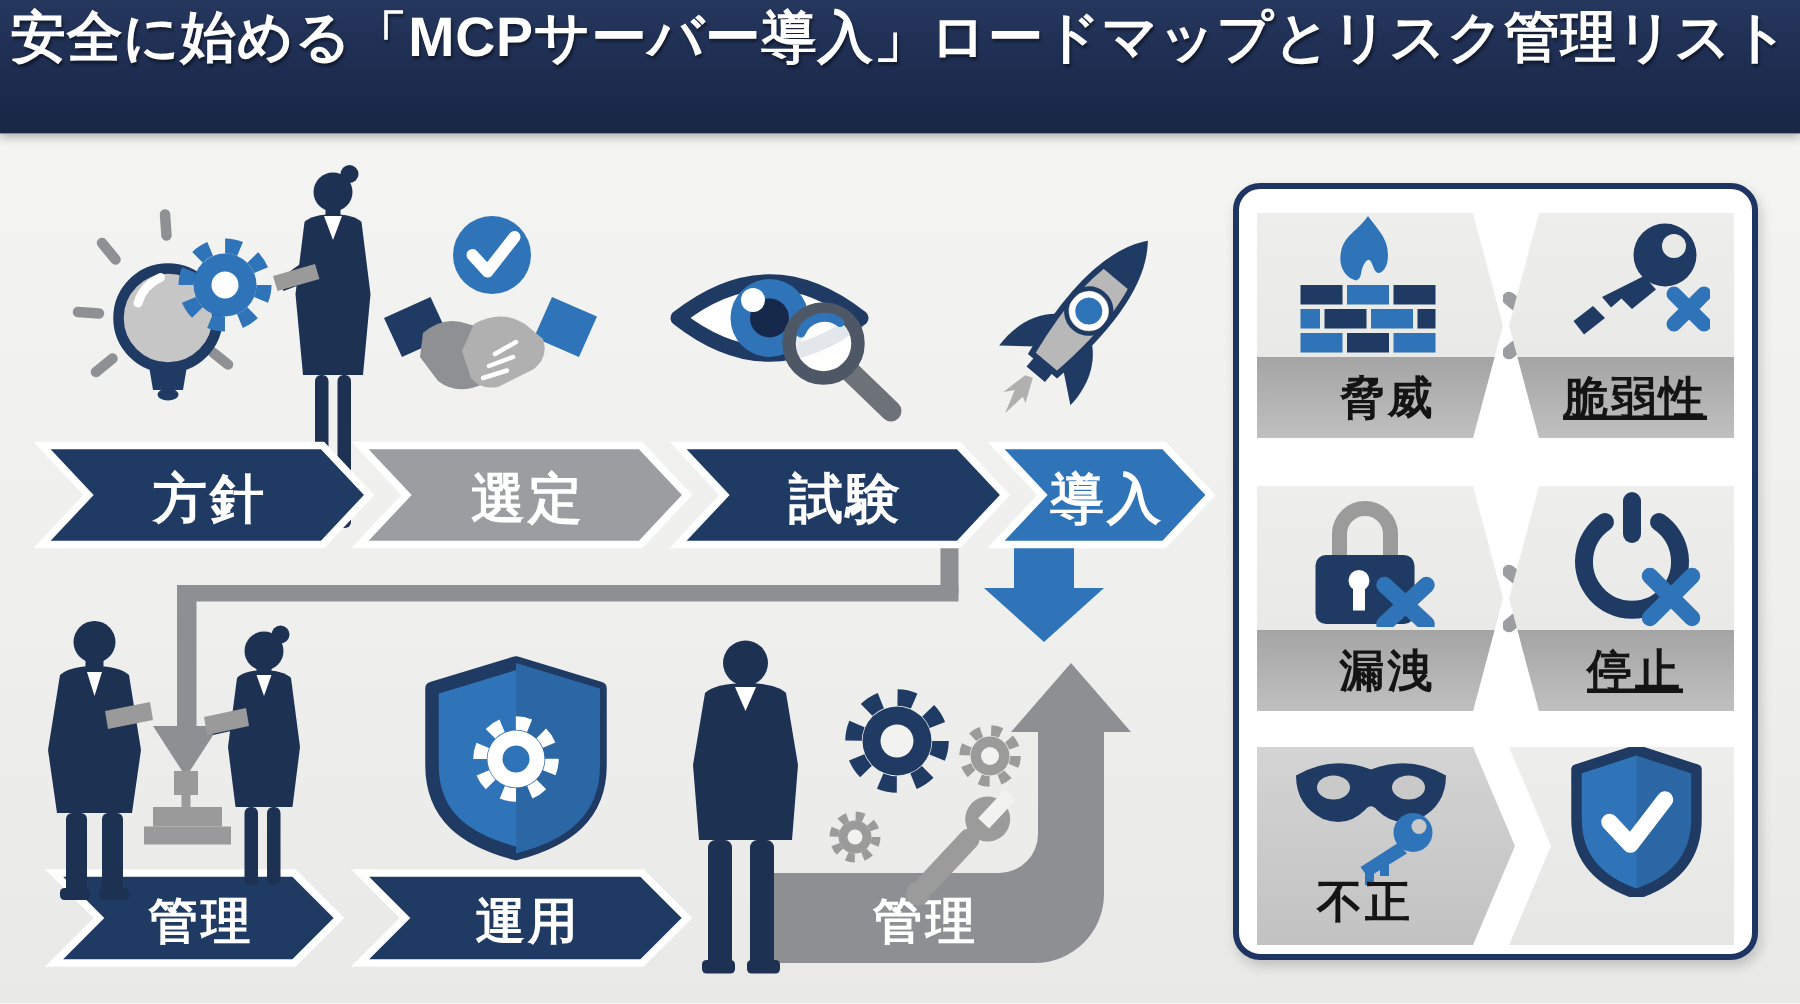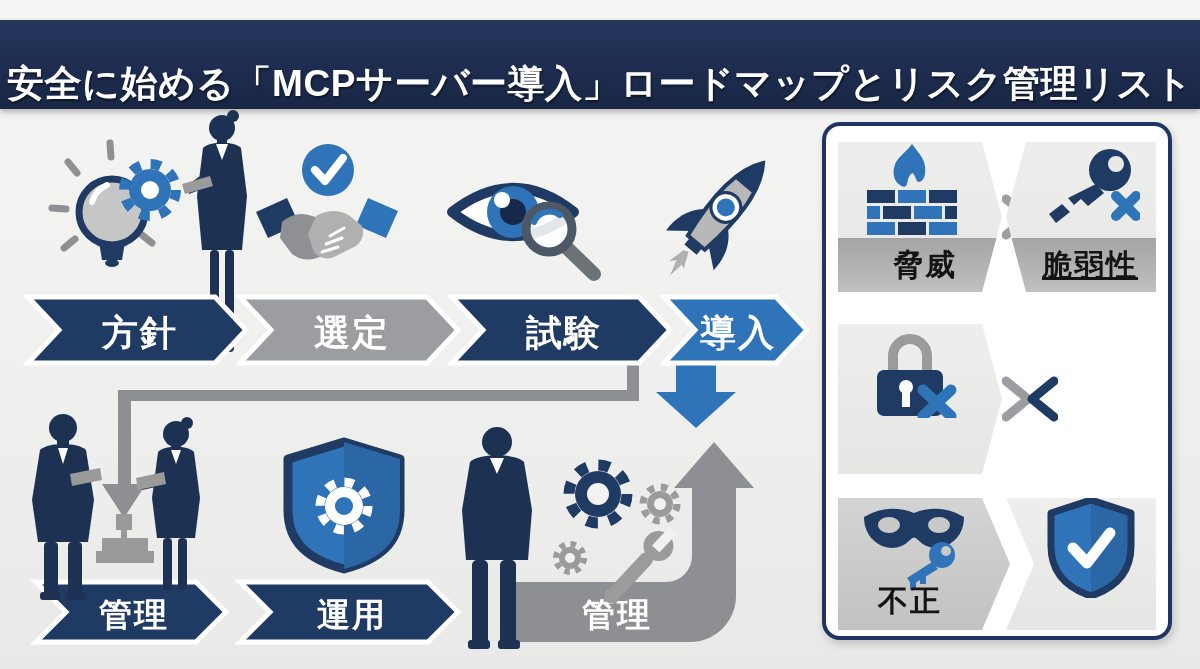--- a/index.html
+++ b/index.html
@@ -2,21 +2,21 @@
 <html><head>
 <meta charset="utf-8">
 <style>
   html,body{margin:0;padding:0;}
   body{font-family:"Liberation Sans",sans-serif;}
   .stage{position:relative;width:1200px;height:669px;overflow:hidden;
          background:linear-gradient(180deg,#f5f5f4 0%,#efefed 60%,#e9e9e7 100%);}
   
   .titlebar{position:absolute;top:0;left:0;width:1200px;height:89px;
             background:linear-gradient(180deg,#26375e 0%,#1d2c4f 55%,#192745 100%);
-            box-shadow:0 3px 6px rgba(0,0,0,.28);display:flex;align-items:flex-end;justify-content:center;margin-top:20px;}
+            box-shadow:0 3px 6px rgba(0,0,0,.28);display:flex;align-items:flex-start;justify-content:center;}
   .titlebar h1{margin:0;font-size:37px;font-weight:800;color:#ffffff;letter-spacing:.5px;
                text-shadow:1px 2px 2px rgba(0,0,0,.45);white-space:nowrap;}
   
   .flow{position:absolute;left:0;top:90px;width:825px;height:579px;}
   .flow text{font-family:"Liberation Sans",sans-serif;font-weight:bold;fill:#ffffff;
              text-anchor:middle;dominant-baseline:central;}
   .step-label{font-size:36px;letter-spacing:2px;}
   .step-label-sm{font-size:33px;letter-spacing:2px;}
   
   .panel{position:absolute;left:822px;top:122px;width:350px;height:518px;background:#ffffff;
@@ -287,25 +287,43 @@
             <path d="M30,46 L30,30 A17,17 0 0 1 64,30 L64,46" fill="none" stroke="#9b9b9b" stroke-width="10"></path>
             <rect x="14" y="44" width="66" height="46" rx="7" fill="#1f3a63"></rect>
             <circle cx="43" cy="61" r="7" fill="#ffffff"></circle>
             <rect x="39" y="65" width="8" height="16" fill="#ffffff"></rect>
             <g stroke="#2f74b8" stroke-width="11" stroke-linecap="round">
               <line x1="60" y1="64" x2="88" y2="90"></line>
                 <line x1="88" y1="64" x2="60" y2="90"></line>
             </g>
           </svg>
         </div>
+        <div class="band">
+          <span>漏洩</span>
+        </div>
       </div>
       <svg class="sep" viewBox="0 0 56 46">
         <polyline points="4,5 26,23 4,41" fill="none" stroke="#9b9da1" stroke-width="9" stroke-linecap="round" stroke-linejoin="round"></polyline>
         <polyline points="52,5 30,23 52,41" fill="none" stroke="#1f3a63" stroke-width="9" stroke-linecap="round" stroke-linejoin="round"></polyline>
       </svg>
+      <div class="card card-r">
+        <div class="icon-zone">
+          <svg width="100" height="92" viewBox="0 0 100 92">
+            <path d="M32,22 A32,32 0 1 0 68,22" fill="none" stroke="#1f3a63" stroke-width="12" stroke-linecap="round"></path>
+            <rect x="44" y="2" width="12" height="34" rx="6" fill="#1f3a63"></rect>
+            <g stroke="#2f74b8" stroke-width="11" stroke-linecap="round">
+              <line x1="62" y1="58" x2="90" y2="86"></line>
+                <line x1="90" y1="58" x2="62" y2="86"></line>
+            </g>
+          </svg>
+        </div>
+        <div class="band">
+          <span>停止</span>
+        </div>
+      </div>
     </div>
 
     <div class="risk-row" style="top:372px;height:132px">
       <div class="card card-l3">
         <div class="icon3">
           <svg width="112" height="92" viewBox="0 0 112 92">
             <path d="M6,16 Q30,2 56,12 Q82,2 106,16 Q106,36 88,45 Q72,51 60,39 Q56,34 52,39 Q40,51 24,45 Q6,36 6,16 Z" fill="#1f3a63"></path>
             <ellipse cx="31" cy="24" rx="11" ry="8" fill="#c9c9c9"></ellipse>
             <ellipse cx="81" cy="24" rx="11" ry="8" fill="#c9c9c9"></ellipse>
             <polygon points="74,61 80,68 54,84 49,77" fill="#2f74b8"></polygon>

